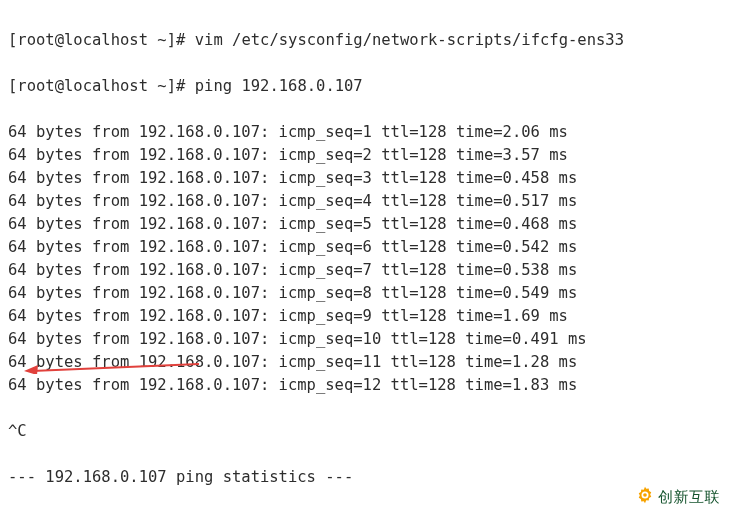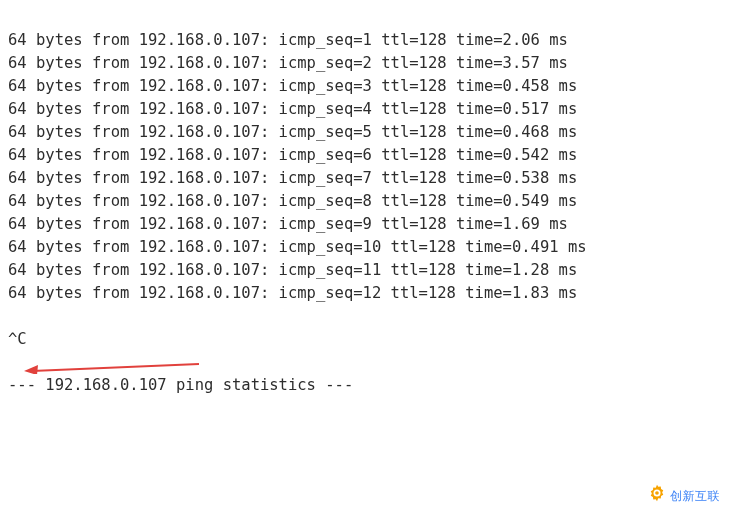--- a/index.html
+++ b/index.html
@@ -26,38 +26,40 @@
     top: 358px;
     width: 175px;
     height: 14px;
     pointer-events: none;
   }
   .watermark {
     position: absolute;
     right: 10px;
     bottom: 6px;
     font-family: "Microsoft YaHei", "PingFang SC", sans-serif;
-    font-size: 12px;
+    font-size: 15px;
     font-weight: 500;
-    color: #3b82f6;
+    color: #14532d;
     letter-spacing: 0.5px;
   }
   .watermark .gear {
     display: inline-block;
     vertical-align: -3px;
     margin-right: 3px;
   }
   .watermark .gear svg path { fill: #f7a300; }
   .watermark .gear svg circle.inner { fill: #f7a300; }
   .watermark .gear svg circle.cut { fill: #ffffff; }
 </style>
 </head>
 <body>
 
 <div class="terminal">
+<span class="line">[<span>root</span>@<span>localhost</span> <span>~</span>]<span>#</span> <span>vim /etc/sysconfig/network-scripts/ifcfg-ens33</span></span>
+<span class="line">[<span>root</span>@<span>localhost</span> <span>~</span>]<span>#</span> <span>ping 192.168.0.107</span></span>
 <span id="ping-replies"><span class="line">64 bytes from 192.168.0.107: icmp_seq=1 ttl=128 time=2.06 ms</span><span class="line">64 bytes from 192.168.0.107: icmp_seq=2 ttl=128 time=3.57 ms</span><span class="line">64 bytes from 192.168.0.107: icmp_seq=3 ttl=128 time=0.458 ms</span><span class="line">64 bytes from 192.168.0.107: icmp_seq=4 ttl=128 time=0.517 ms</span><span class="line">64 bytes from 192.168.0.107: icmp_seq=5 ttl=128 time=0.468 ms</span><span class="line">64 bytes from 192.168.0.107: icmp_seq=6 ttl=128 time=0.542 ms</span><span class="line">64 bytes from 192.168.0.107: icmp_seq=7 ttl=128 time=0.538 ms</span><span class="line">64 bytes from 192.168.0.107: icmp_seq=8 ttl=128 time=0.549 ms</span><span class="line">64 bytes from 192.168.0.107: icmp_seq=9 ttl=128 time=1.69 ms</span><span class="line">64 bytes from 192.168.0.107: icmp_seq=10 ttl=128 time=0.491 ms</span><span class="line">64 bytes from 192.168.0.107: icmp_seq=11 ttl=128 time=1.28 ms</span><span class="line">64 bytes from 192.168.0.107: icmp_seq=12 ttl=128 time=1.83 ms</span></span>
 <span class="line">^C</span>
 <span class="line">--- 192.168.0.107 ping statistics ---</span>
 
 
 
 </div>
 
 <div class="arrow-wrap">
   <svg width="175" height="14" viewBox="0 0 175 14">

